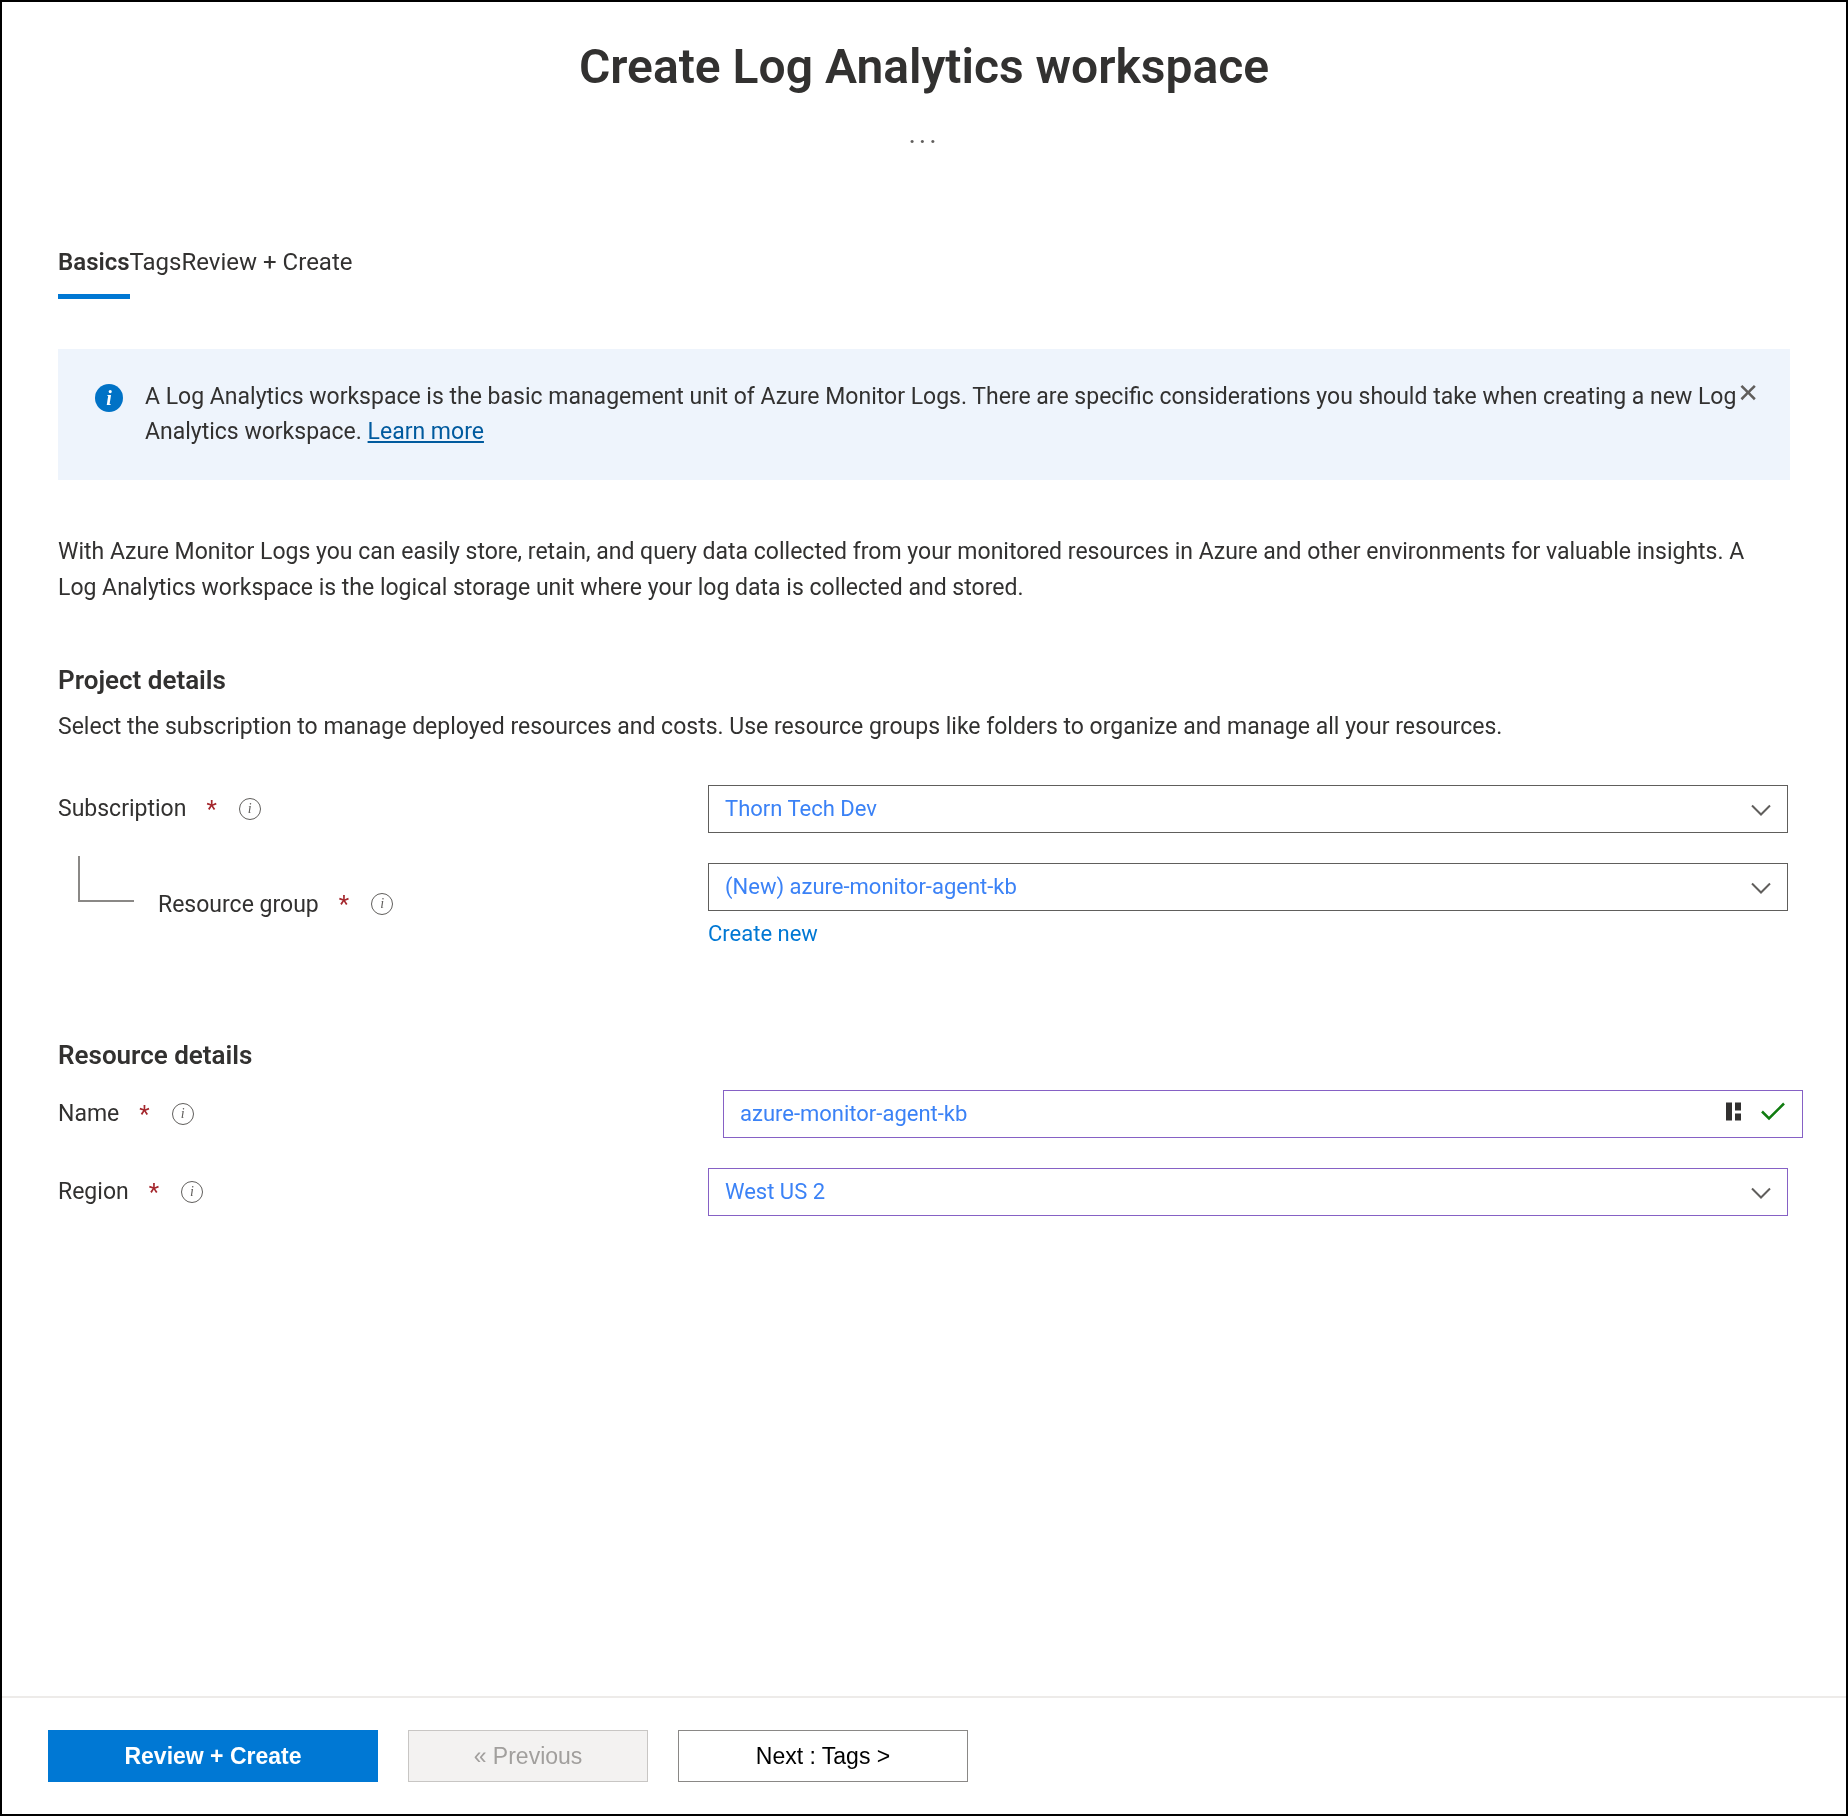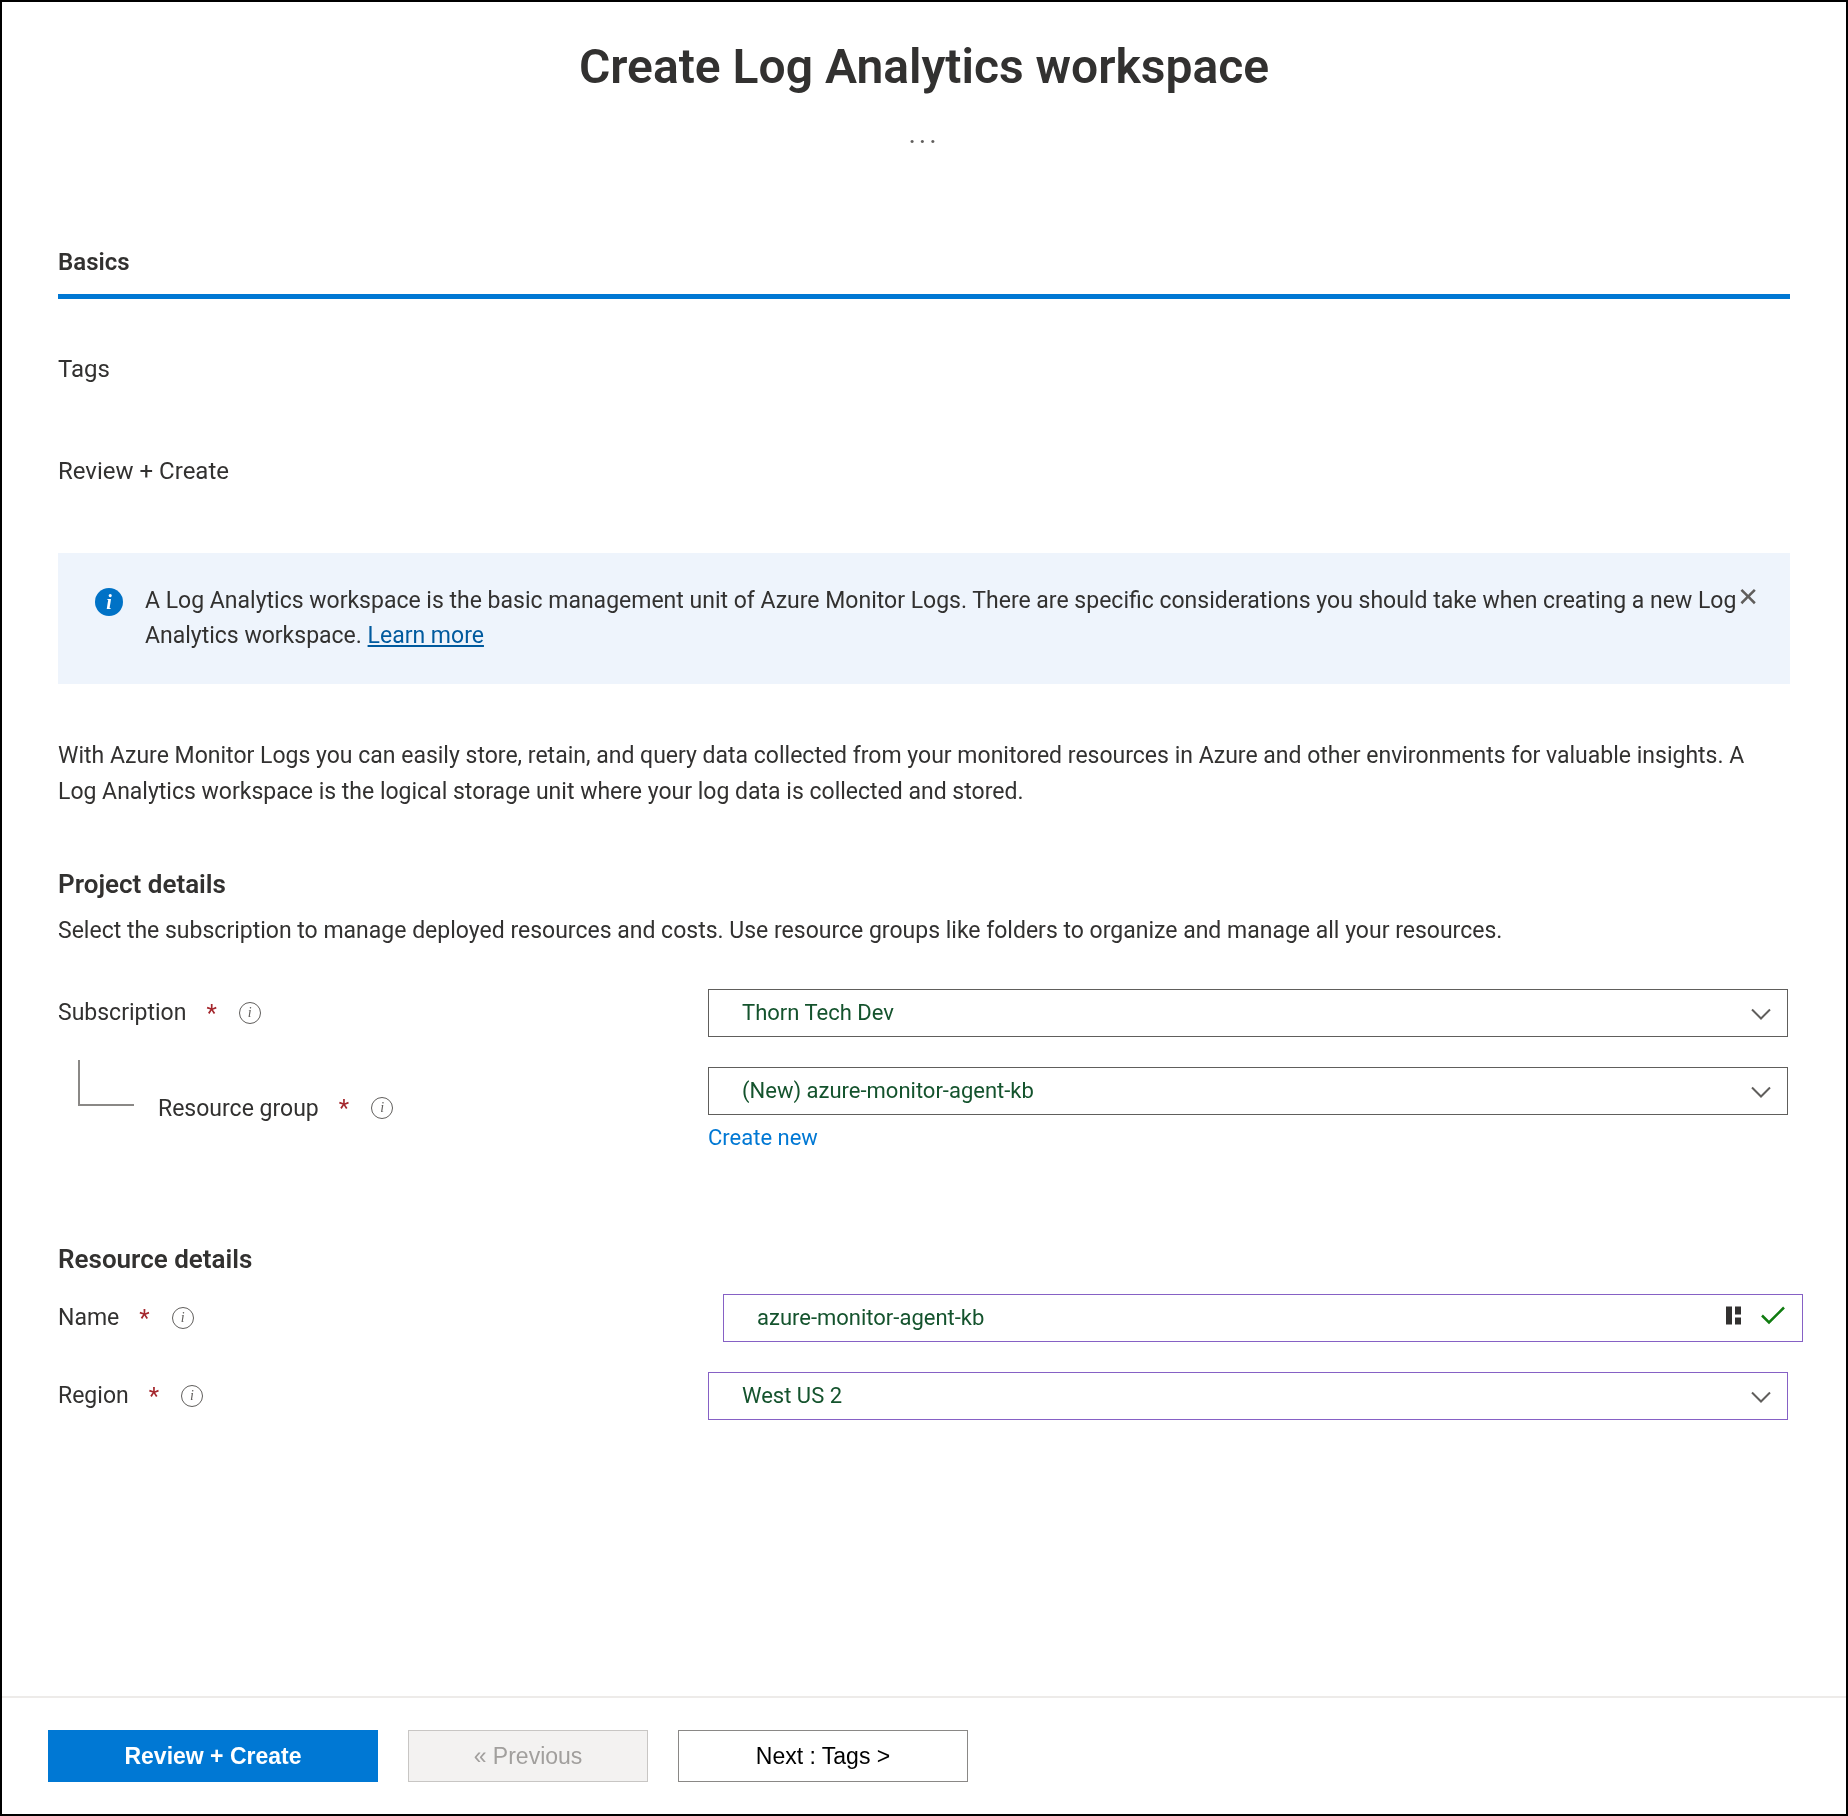--- a/index.html
+++ b/index.html
@@ -31,24 +31,22 @@
     color: #323130;
   }
   .ellipsis-icon {
     font-size: 28px;
     color: #605e5c;
     letter-spacing: 3px;
     cursor: pointer;
   }
   .tabs {
     display: flex;
-    gap: 56px;
     border-bottom: 0;
     margin-bottom: 50px;
-    flex-direction: column;
   }
   .tab {
     font-size: 24px;
     padding-bottom: 18px;
     cursor: pointer;
     color: #323130;
   }
   .tab.active {
     font-weight: 600;
     border-bottom: 5px solid #0078d4;
@@ -149,23 +147,23 @@
   }
   .field-col {
     flex: 1;
     max-width: 1080px;
     position: relative;
   }
   .select, .textbox {
     width: 100%;
     height: 48px;
     border: 1.5px solid #605e5c;
-    padding: 0 50px 0 33px;
+    padding: 0 50px 0 16px;
     font-size: 22px;
-    color: #14532d;
+    color: #3b82f6;
     background: #fff;
     display: flex;
     align-items: center;
     position: relative;
   }
   .select .chevron, .textbox .chevron {
     position: absolute;
     right: 16px;
     top: 50%;
     transform: translateY(-50%);

